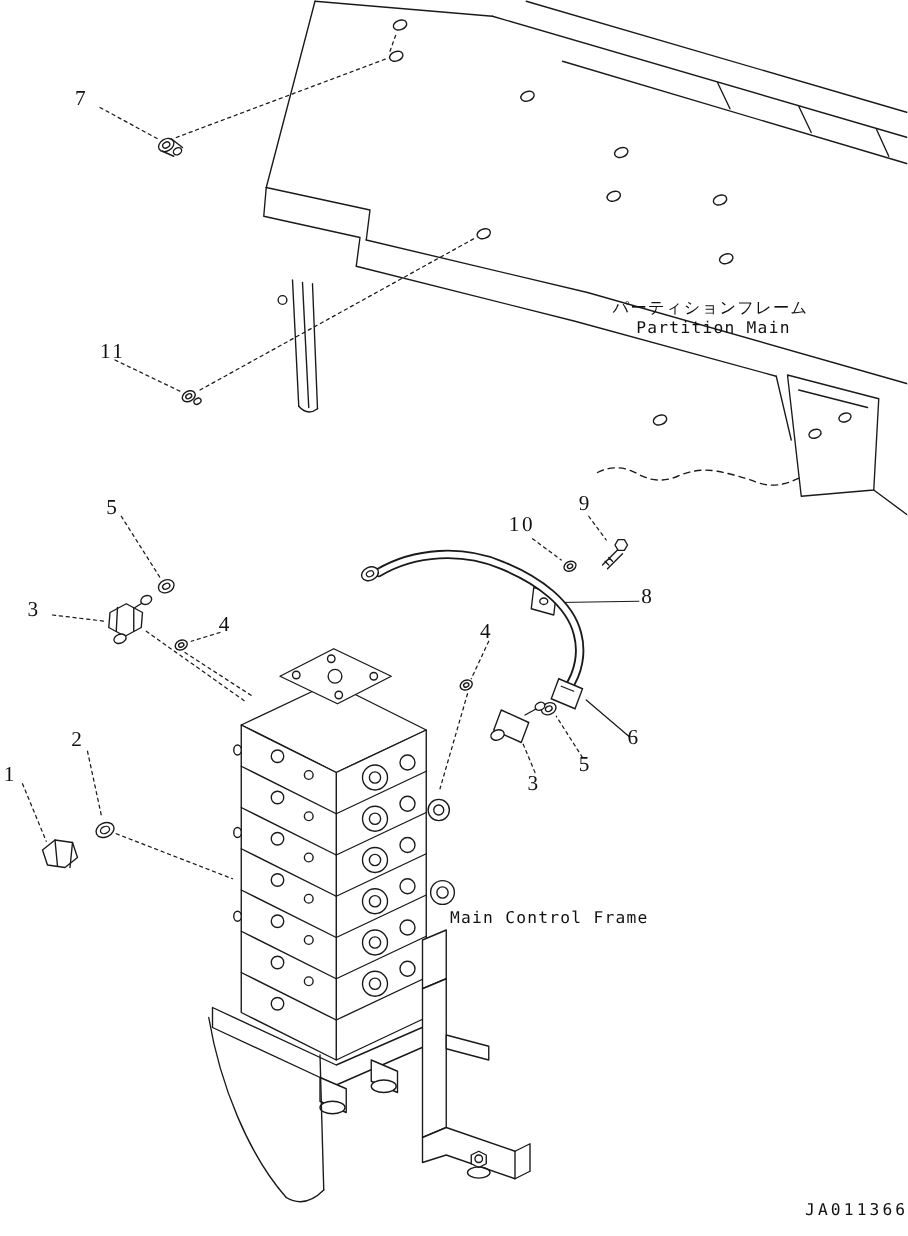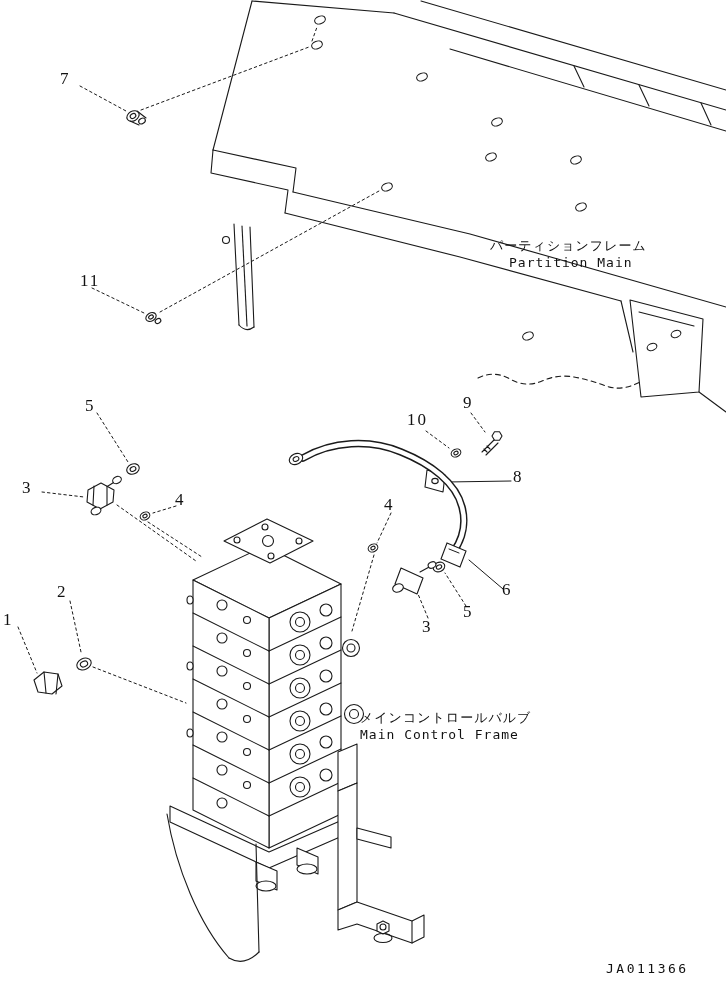--- a/index.html
+++ b/index.html
@@ -268,18 +268,17 @@
   <div class="callout" style="left:513px;top:467px">8</div>
   <div class="callout" style="left:384px;top:495px">4</div>
   <div class="callout" style="left:422px;top:617px">3</div>
   <div class="callout" style="left:463px;top:602px">5</div>
   <div class="callout" style="left:502px;top:580px">6</div>
   <div class="callout" style="left:57px;top:582px">2</div>
   <div class="callout" style="left:3px;top:610px">1</div>
 
   <div class="label" style="left:490px;top:237px">パーティションフレーム</div>
   <div class="label" style="left:509px;top:255px">Partition Main</div>
-  <div class="label" style="left:360px;top:709px">メインコントロールバルブ</div>
   <div class="label" style="left:360px;top:727px">Main Control Frame</div>
 
-  <div class="drawing-number" style="left:606px;top:961px">JA011366</div>
+  <div class="drawing-number" style="left:644px;top:961px">JA011366</div>
 
 </div>
 
 </body></html>

